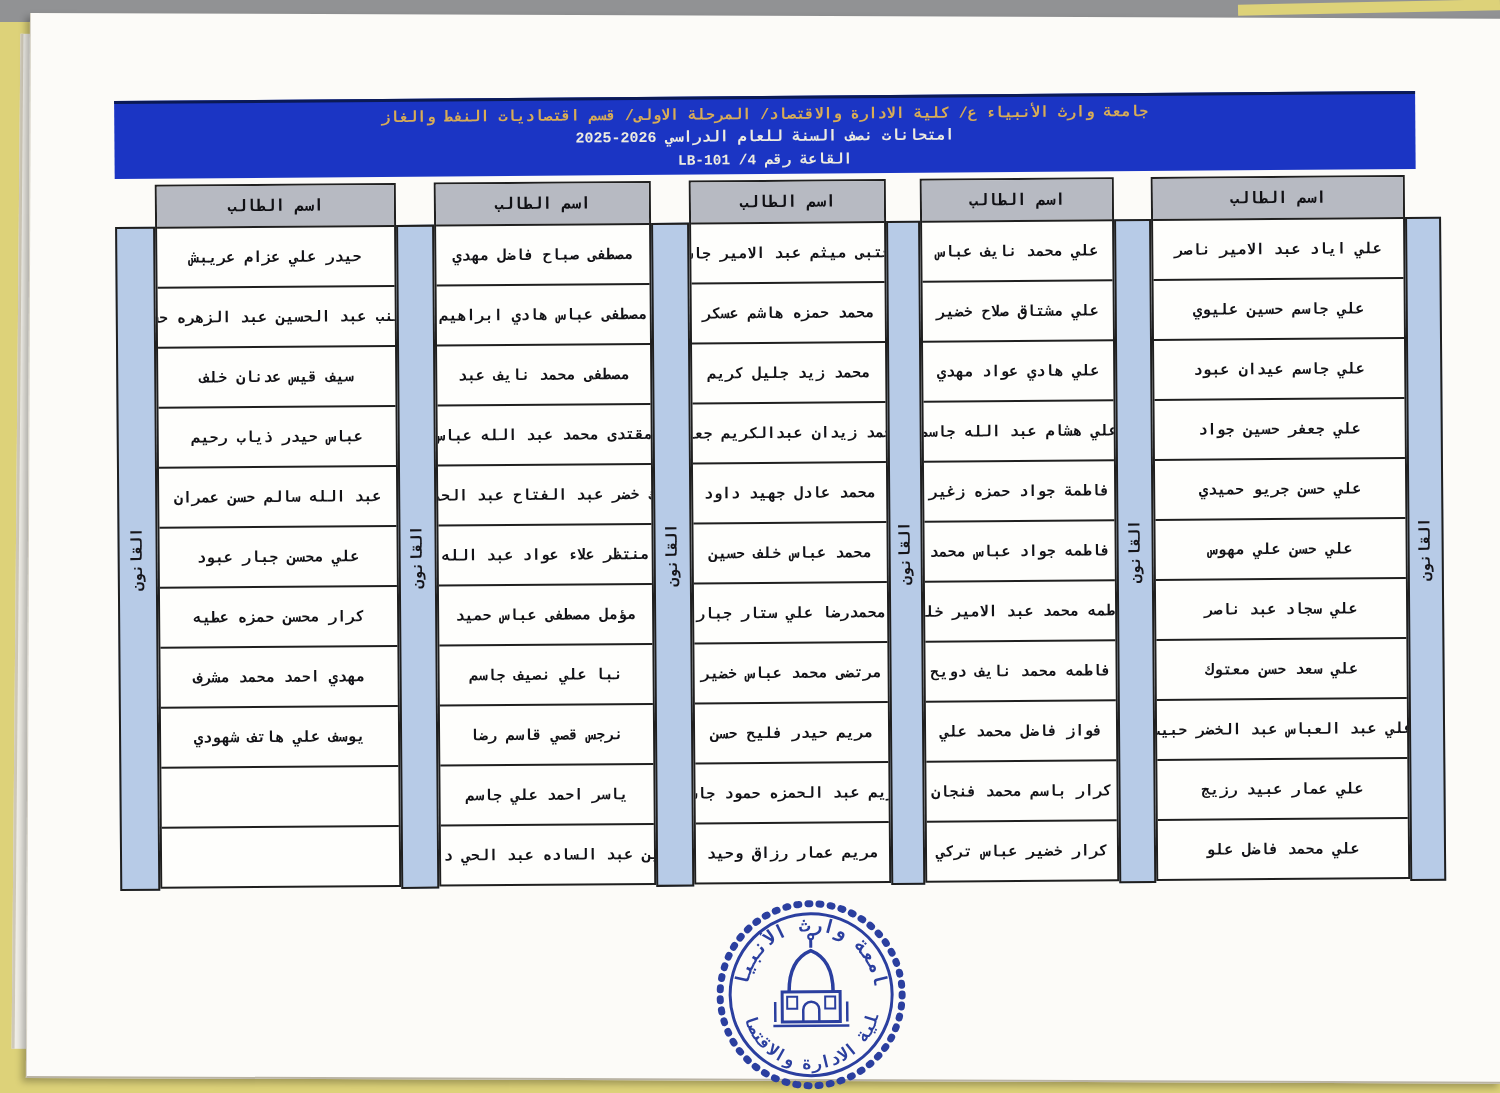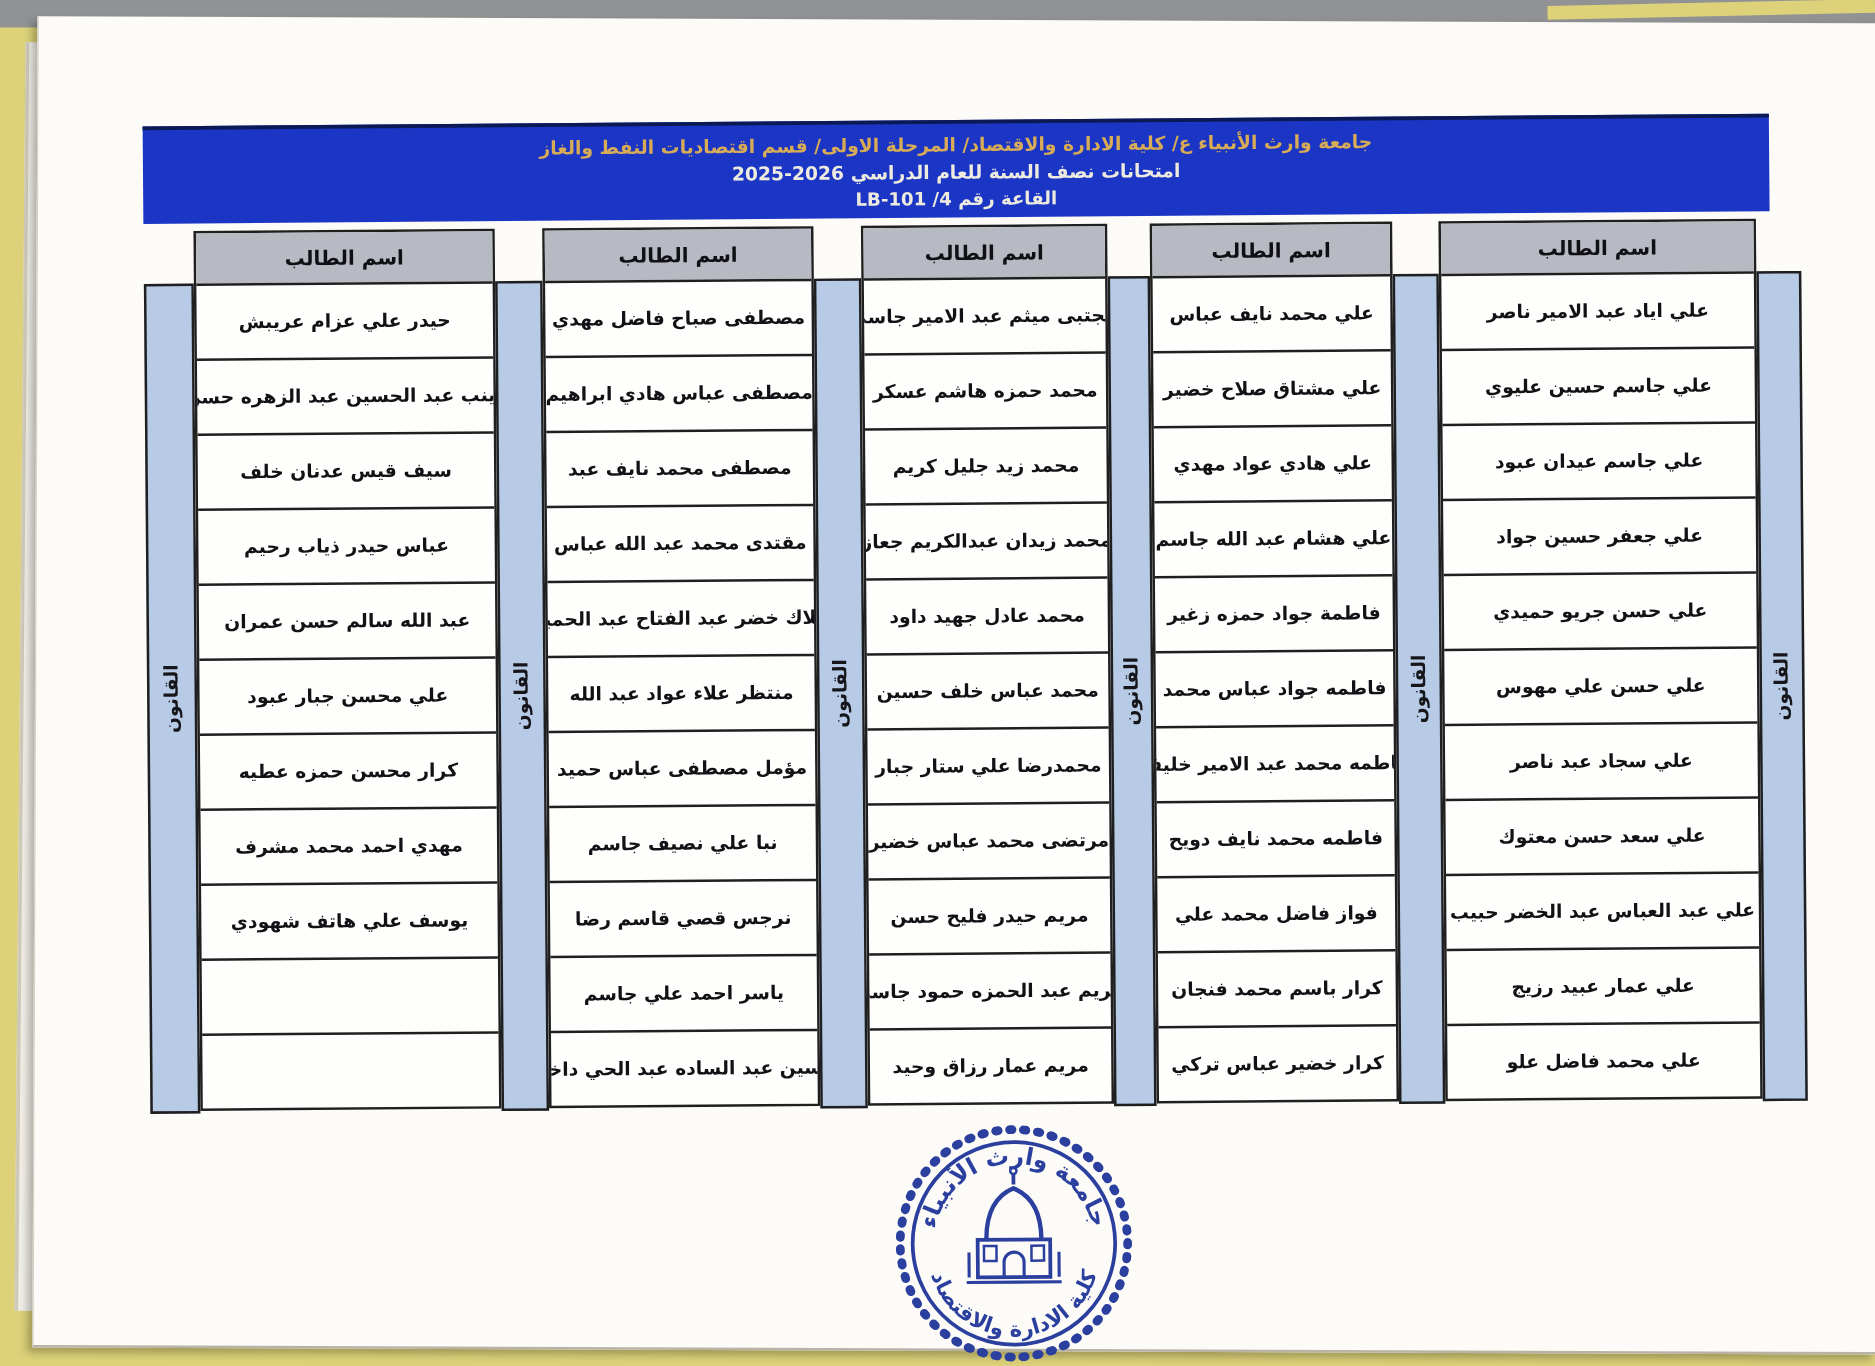--- a/index.html
+++ b/index.html
@@ -3,21 +3,21 @@
 <meta charset="utf-8">
 <style>
   html,body{margin:0;padding:0;}
   body{
     width:1500px;height:1093px;
     background:#919294;
     overflow:hidden;
     position:relative;
     font-family:"DejaVu Sans", sans-serif;
   }
-  .scene{position:absolute;inset:0;}
+  .scene{position:absolute;inset:0;font-family:Liberation Mono, monospace;}
 
   
   .folder{
     position:absolute;left:0;top:22px;width:1500px;height:1071px;
     background:#ddd279;
   }
   .folder-sliver{
     position:absolute;left:1238px;top:2px;width:262px;height:11px;
     background:#ddd279;transform:rotate(-1.2deg);z-index:3;
   }

